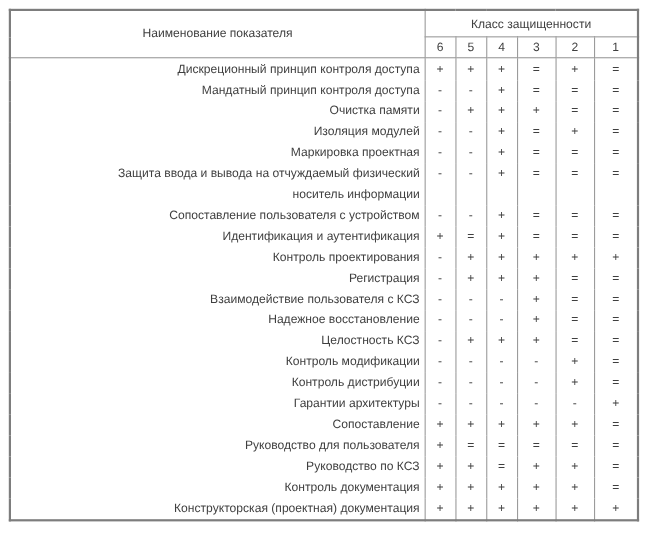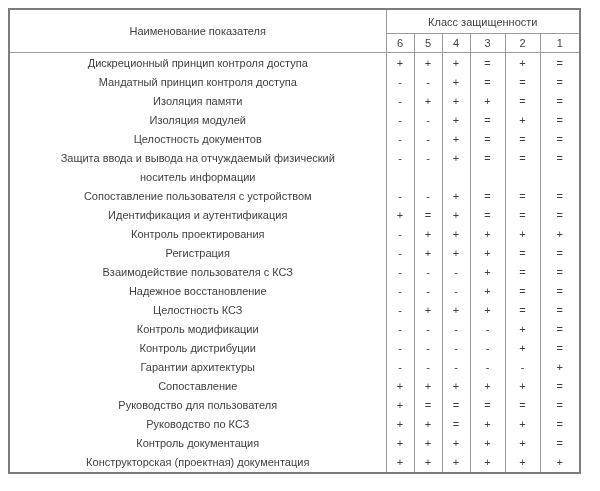--- a/index.html
+++ b/index.html
@@ -44,21 +44,21 @@
   td{
     border-left:1px solid var(--line);
     border-right:1px solid var(--line);
     border-top:none;
     border-bottom:none;
     padding:0;
     vertical-align:top;
     line-height:19px;
   }
   td.name{
-    text-align:center;
+    text-align:right;
     padding:0 4px;
     white-space:pre-line;
   }
   td.val{
     text-align:center;
   }
   tbody tr:first-child td{padding-top:1px;}
 </style>
 </head>
 <body>
@@ -101,39 +101,39 @@
         <tr>
     <td class="name">Мандатный принцип контроля доступа</td>
   <td class="val">-</td>
           <td class="val">-</td>
           <td class="val">+</td>
           <td class="val">=</td>
           <td class="val">=</td>
           <td class="val">=</td>
         </tr>
         <tr>
-    <td class="name">Изоляция памяти</td>
+    <td class="name">Очистка памяти</td>
   <td class="val">-</td>
           <td class="val">+</td>
           <td class="val">+</td>
           <td class="val">+</td>
           <td class="val">=</td>
           <td class="val">=</td>
         </tr>
         <tr>
     <td class="name">Изоляция модулей</td>
   <td class="val">-</td>
           <td class="val">-</td>
           <td class="val">+</td>
           <td class="val">=</td>
           <td class="val">+</td>
           <td class="val">=</td>
         </tr>
         <tr>
-    <td class="name">Целостность документов</td>
+    <td class="name">Маркировка проектная</td>
   <td class="val">-</td>
           <td class="val">-</td>
           <td class="val">+</td>
           <td class="val">=</td>
           <td class="val">=</td>
           <td class="val">=</td>
         </tr>
         <tr>
     <td class="name">Защита ввода и вывода на отчуждаемый физический
 носитель информации</td>

